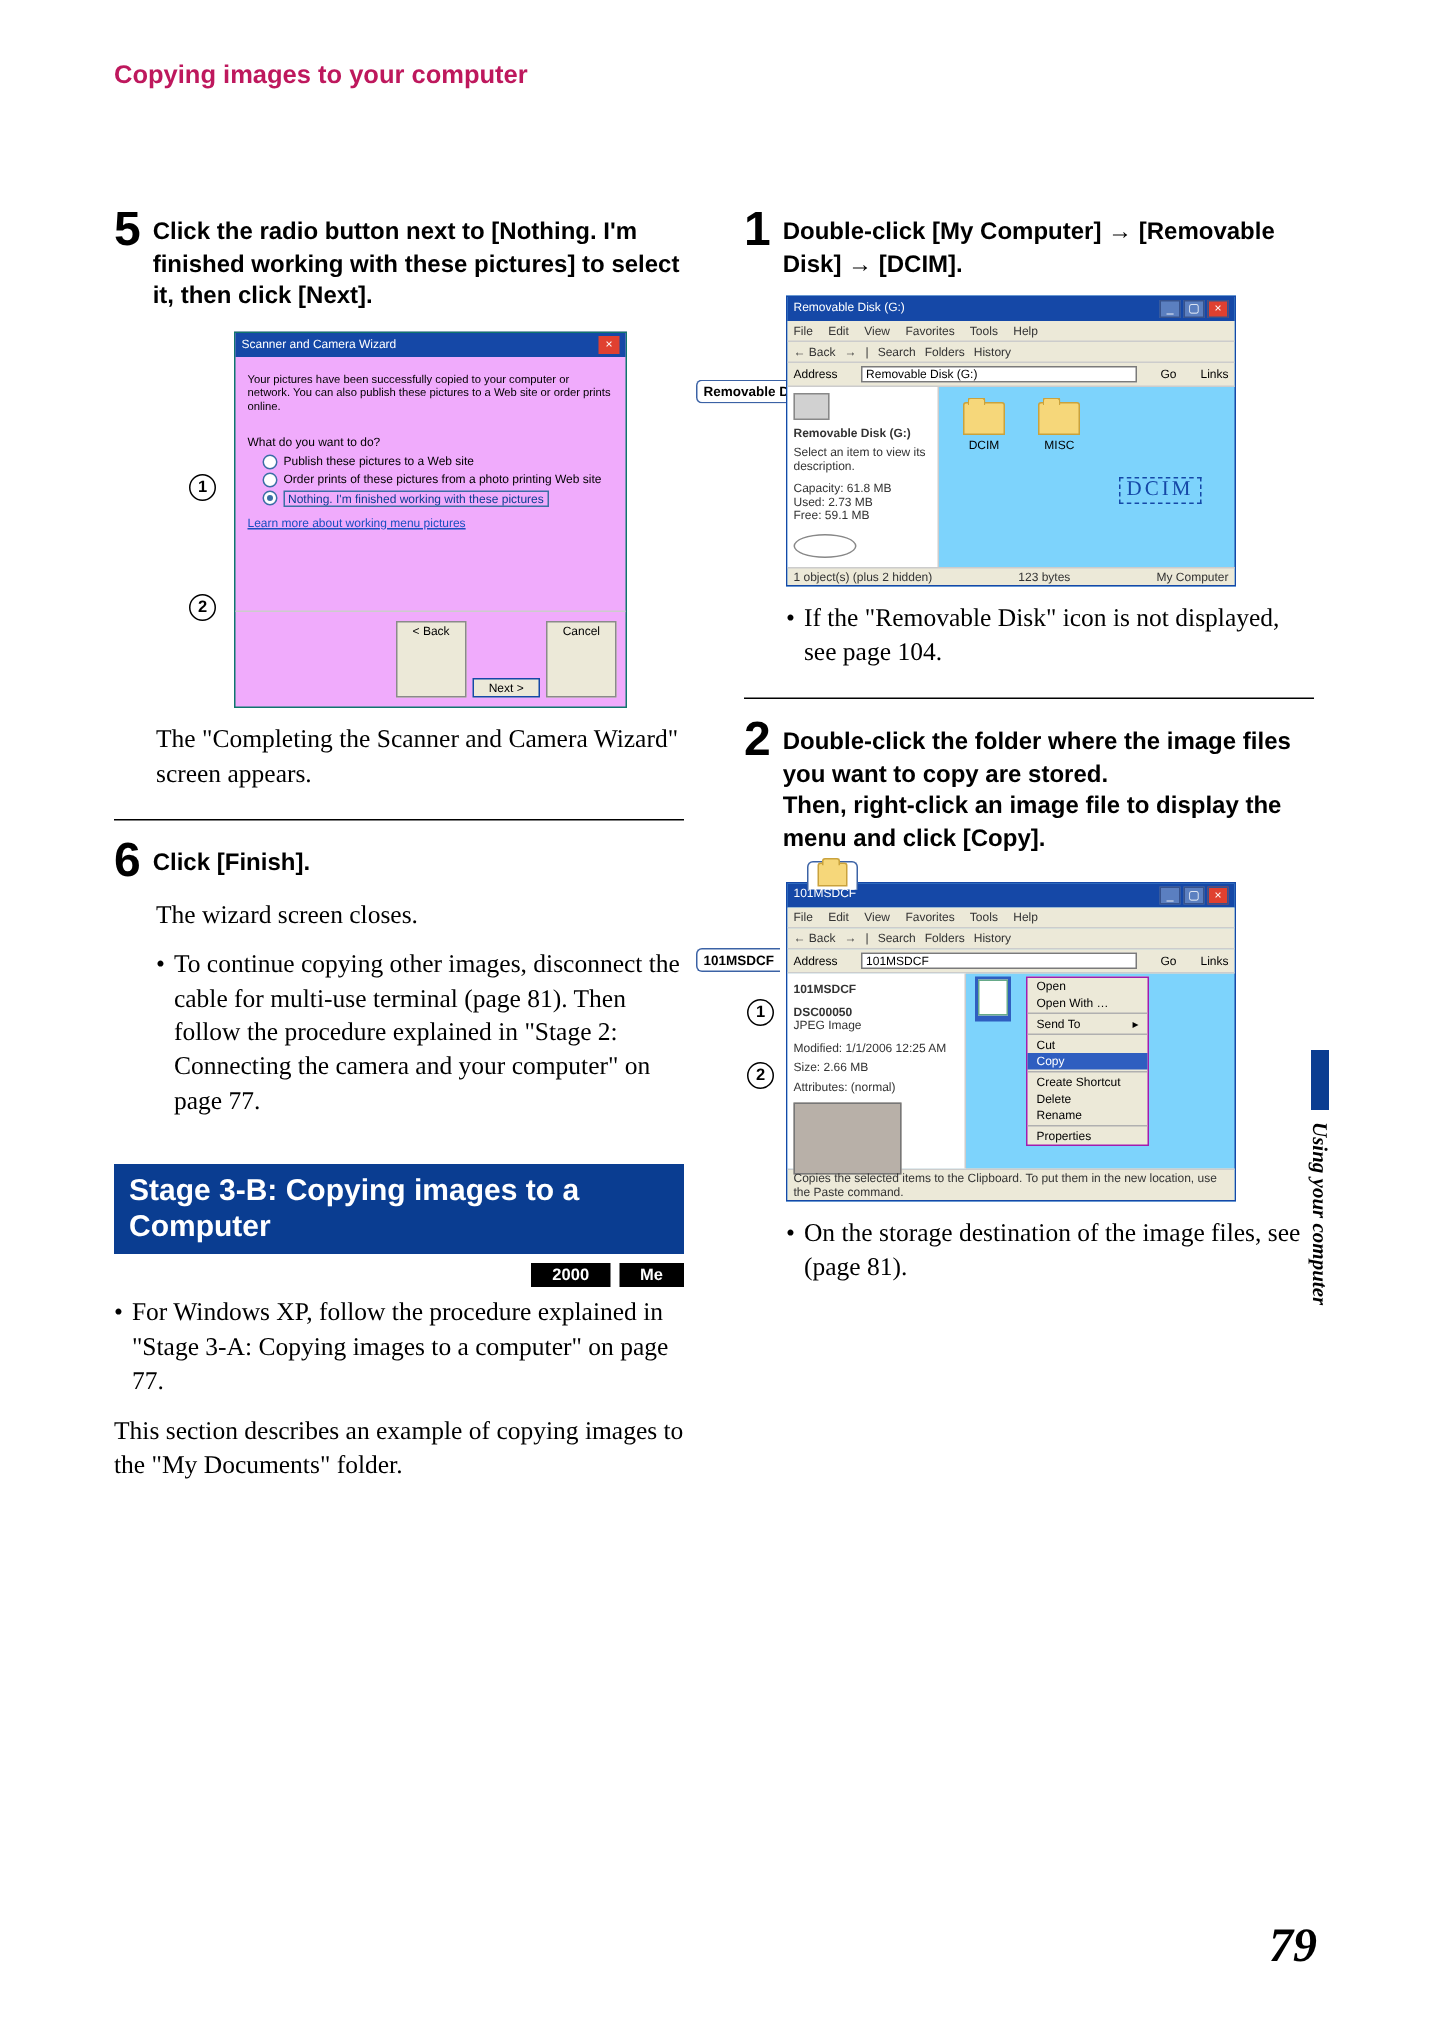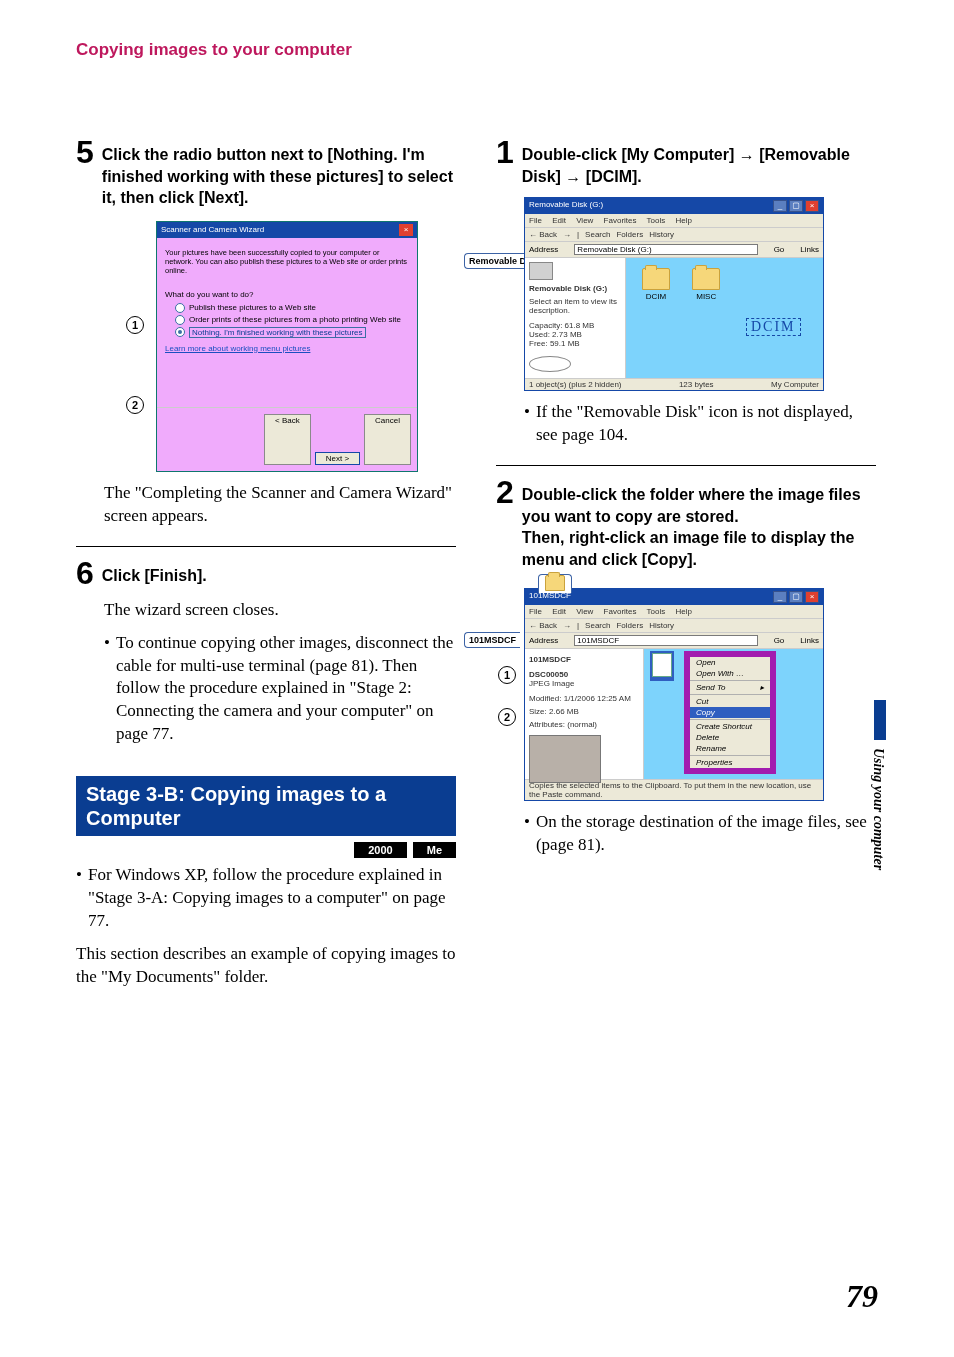--- a/index.html
+++ b/index.html
@@ -156,21 +156,21 @@
   .fld .ico::before { content:''; position:absolute; top:-4px; left:2px; width:10px; height:4px; background:#f6d77a; border:1px solid #caa23c; border-bottom:none; border-radius:2px 2px 0 0;}
   .dcim-highlight { border:1px dashed #1548a7; display:inline-block; padding:0 4px; color:#1548a7; font-family:"Times New Roman"; font-size:14px; letter-spacing:2px; position:absolute; top:60px; left:120px;}
   .exp-status { background:#ece9d8; border-top:1px solid #ccc; padding:1px 4px; display:flex; justify-content:space-between; color:#333;}
 
   .folder-tab-wrap { position:relative; margin:10px 0 10px 28px; width:300px; }
   .folder-tab { position:absolute; top:-6px; left:-4px; background:#fff; border:1px solid #3b62a5; border-bottom:none; border-radius:4px 4px 0 0; padding:0 6px; font: bold 9px Arial; color:#000; z-index:2;}
   .side-label {
     position:absolute; background:#fff; border:1px solid #3b62a5; border-right:none; border-radius:4px 0 0 4px; padding:2px 4px; font: bold 9px Arial; color:#000; left:-60px;
   }
 
-  .ctx { position:absolute; background:#ece9d8; border:6px solid #a21caf; width:80px; font-size:8px;font-style:italic; }
+  .ctx { position:absolute; background:#ece9d8; border:1px solid #a21caf; width:80px; font-size:8px; }
   .ctx div { padding:1px 6px; color:#000;}
   .ctx .sel { background:#2f5ec0; color:#fff;}
   .ctx hr { border:none; border-top:1px solid #b0b0b0; margin:1px 0;}
 
   
   .side-tab {
     position:absolute;
     right:68px;
     top:700px;
     width:20px;

